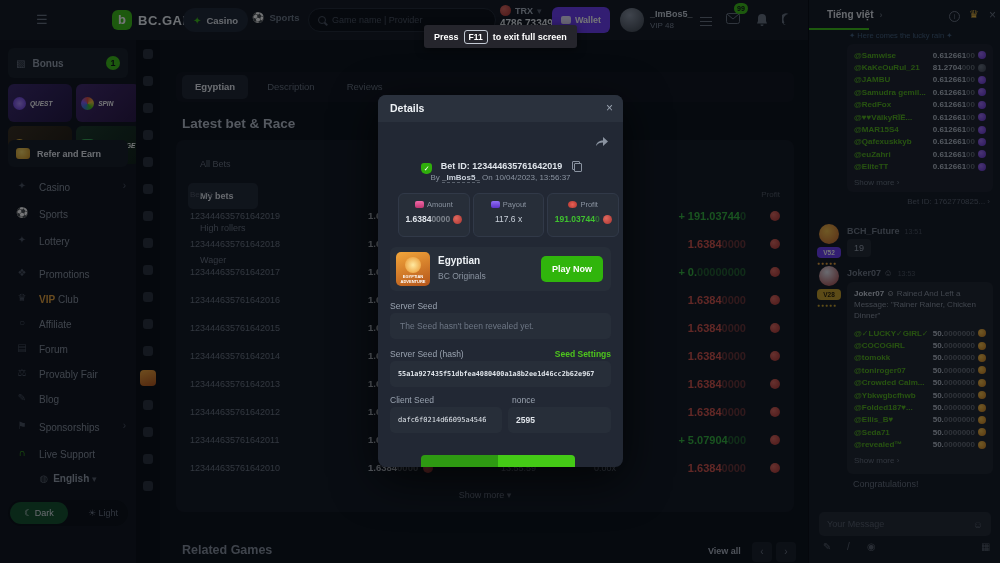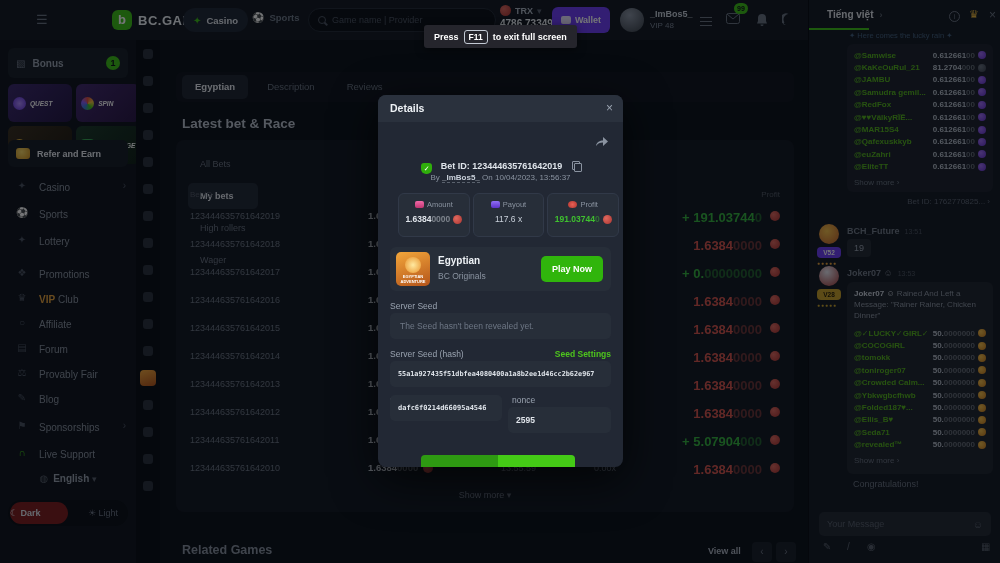--- a/index.html
+++ b/index.html
@@ -63,21 +63,21 @@
   .nav-it { position:relative; height:27px; display:flex; align-items:center; padding:0 10px 0 16px; gap:11px; }
   .navgrp.mid .nav-it { height:25px; }
   .nav-it .gi { color:#4a5260; font-size:10px; width:12px; text-align:center; }
   .nav-it .l1 { color:#e8a33c; font-size:10px; font-weight:bold; white-space:pre; }
   .nav-it .l2 { color:#8a93a0; font-size:10px; }
   .nav-it .arrow { margin-left:auto; color:#4a5260; font-size:10px; }
   .nav-it.support .gi { color:#3fc117; font-weight:bold; }
   #lang { position:absolute; left:0; top:433px; width:136px; text-align:center; color:#9aa3b0; font-size:10px; font-weight:bold; }
   #lang .gi { color:#59616d; font-size:10px; margin-right:5px; }
   #theme { position:absolute; left:8px; top:460px; width:120px; height:26px; background:#0c1017; border-radius:13px; }
-  #theme .dark { position:absolute; left:2px; top:2px; width:58px; height:22px; background:#7f1d1d; border-radius:11px; color:#dfe4ea; font-size:9px; font-weight:bold; text-align:left; line-height:22px; }
+  #theme .dark { position:absolute; left:2px; top:2px; width:58px; height:22px; background:#14532d; border-radius:11px; color:#dfe4ea; font-size:9px; font-weight:normal; text-align:center; line-height:22px; }
   #theme .light { position:absolute; right:10px; top:0; height:26px; color:#6b7482; font-size:9px; line-height:26px; }
 
   
   #rail { position:absolute; left:136px; top:40px; width:24px; height:523px; background:#0b0f14; }
   #rail .ric { position:relative; width:24px; height:27px; }
   #rail .ric::after { content:""; position:absolute; left:7px; top:9px; width:10px; height:10px; border-radius:3px; background:#2a313c; }
   #rail .ric.active::after { left:4px; top:6px; width:16px; height:16px; border-radius:4px; background:linear-gradient(160deg,#f3a73b,#b4541a); }
 
   
   #main { position:absolute; left:160px; top:40px; width:648px; height:523px; background:#0d1219; }
@@ -90,21 +90,21 @@
   .btab { height:26px; padding:0 12px; border-radius:5px; color:#6b7482; font-size:9px; line-height:26px; }
   .btab.active { background:#232a36; color:#dfe4ea; font-weight:bold; }
   #thead-id { position:absolute; left:14px; top:50px; color:#525a66; font-size:8px; }
   #thead-profit { position:absolute; right:14px; top:50px; color:#525a66; font-size:8px; }
   #betrows { position:absolute; left:0; top:62px; width:618px; }
   .bet-row { position:relative; height:28px; }
   .c-id { position:absolute; left:14px; top:9px; font-size:9px; color:#6e7785; }
   .c-amt { position:absolute; left:192px; top:8px; font-size:9.5px; font-weight:bold; color:#c9d0da; }
   .c-time { position:absolute; left:325px; top:9px; font-size:9px; color:#6e7785; }
   .c-pay { position:absolute; left:418px; top:9px; font-size:9px; color:#6e7785; }
-  .c-profit { position:absolute; right:32px; top:8px; font-size:13px; font-weight:bold; }
+  .c-profit { position:absolute; right:48px; top:8px; font-size:11px; font-weight:bold; }
   .c-profit.win { color:#35b43e; } .c-profit.loss { color:#d8554c; }
   .row-coin { position:absolute; right:14px; top:9px; }
   .amt-coin { margin-left:5px; }
   #showmore { position:absolute; left:0; right:0; top:350px; text-align:center; color:#6b7482; font-size:9px; }
   #related { position:absolute; left:22px; top:503px; color:#8a93a0; font-size:12.5px; font-weight:bold; }
   #viewall { position:absolute; left:548px; top:506px; color:#aeb6c2; font-size:9px; font-weight:bold; }
   .pgbtn { position:absolute; top:502px; width:20px; height:20px; background:#1a2029; border-radius:4px; color:#6b7482; font-size:10px; text-align:center; line-height:19px; }
   #pg-prev { left:592px; } #pg-next { left:616px; }
 
   
@@ -176,21 +176,21 @@
   #thumb { position:absolute; left:6px; top:5px; width:34px; height:34px; border-radius:5px; background:linear-gradient(160deg,#f3a73b,#b4541a); overflow:hidden; }
   #thumb .sun { position:absolute; left:9px; top:5px; width:16px; height:16px; border-radius:50%; background:radial-gradient(circle,#ffe9a0,#e8912a); }
   #thumb .tl { position:absolute; left:0; right:0; bottom:2px; text-align:center; color:#fff; font-size:4px; font-weight:bold; }
   #gc-title { position:absolute; left:48px; top:8px; color:#eef2f6; font-size:10px; font-weight:bold; }
   #gc-prov { position:absolute; left:48px; top:24px; color:#8a93a0; font-size:8.5px; }
   #playnow { position:absolute; right:8px; top:9px; width:62px; height:26px; background:#30b50c; border-radius:5px; color:#fff; font-size:9px; font-weight:bold; text-align:center; line-height:26px; }
   .mlabel { position:absolute; left:12px; color:#9aa3b0; font-size:8.5px; }
   .mbox { position:absolute; background:#272e39; border-radius:5px; height:26px; color:#6e7785; font-size:8.5px; line-height:26px; padding:0 10px; }
   #seedset { position:absolute; right:12px; top:254px; color:#4ec41d; font-size:8.5px; font-weight:bold; }
   #hashbox { left:12px; top:266px; width:221px; color:#dfe4ea; font-family:"DejaVu Sans Mono",monospace; font-size:6.8px; font-weight:bold; padding:0 8px; }
-  #clientbox { left:12px; top:300px; width:112px; color:#dfe4ea; font-family:"DejaVu Sans Mono",monospace; font-size:7px; font-weight:bold; padding:0 8px; }
+  #clientbox { left:12px; top:312px; width:112px; color:#dfe4ea; font-family:"DejaVu Sans Mono",monospace; font-size:7px; font-weight:normal; padding:0 8px; }
   #noncebox { left:130px; top:312px; width:103px; color:#dfe4ea; font-weight:bold; padding:0 8px; }
   #verifybar { position:absolute; left:43px; top:360px; width:154px; height:20px; border-radius:4px 4px 0 0; background:linear-gradient(90deg,#2e9a12 0 50%,#44ca16 50% 100%); }
 
   
   #toast { position:absolute; left:424px; top:25px; height:23px; background:#25252c; border-radius:3px; z-index:30; display:flex; align-items:center; gap:5px; padding:0 10px; box-shadow:0 2px 8px rgba(0,0,0,.5); }
   #toast .t { color:#fff; font-size:9px; font-weight:bold; }
   #toast .key { border:1px solid #c3cad4; border-radius:3px; color:#fff; font-size:8.5px; font-weight:bold; padding:1px 4px; }
 </style>
 </head>
 <body>

